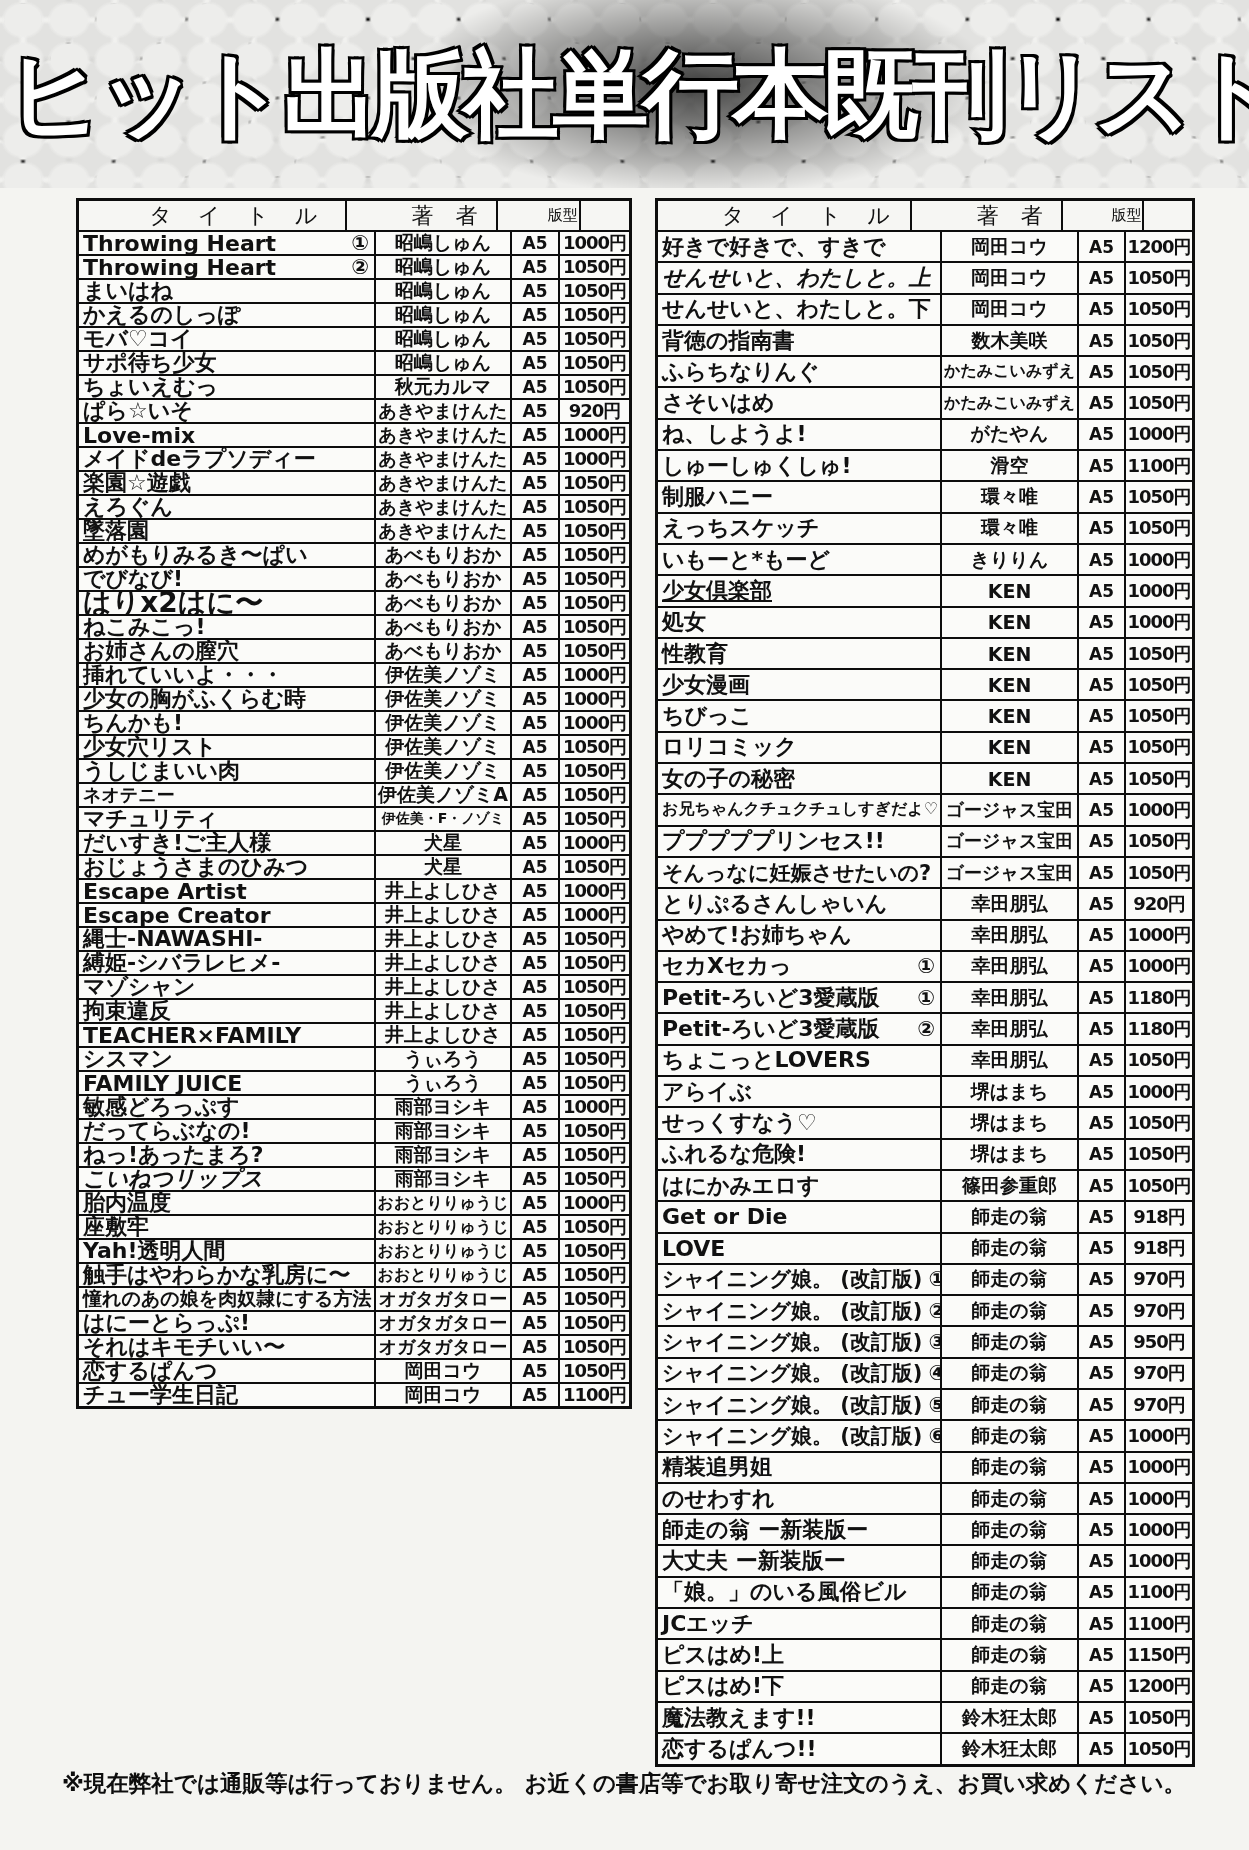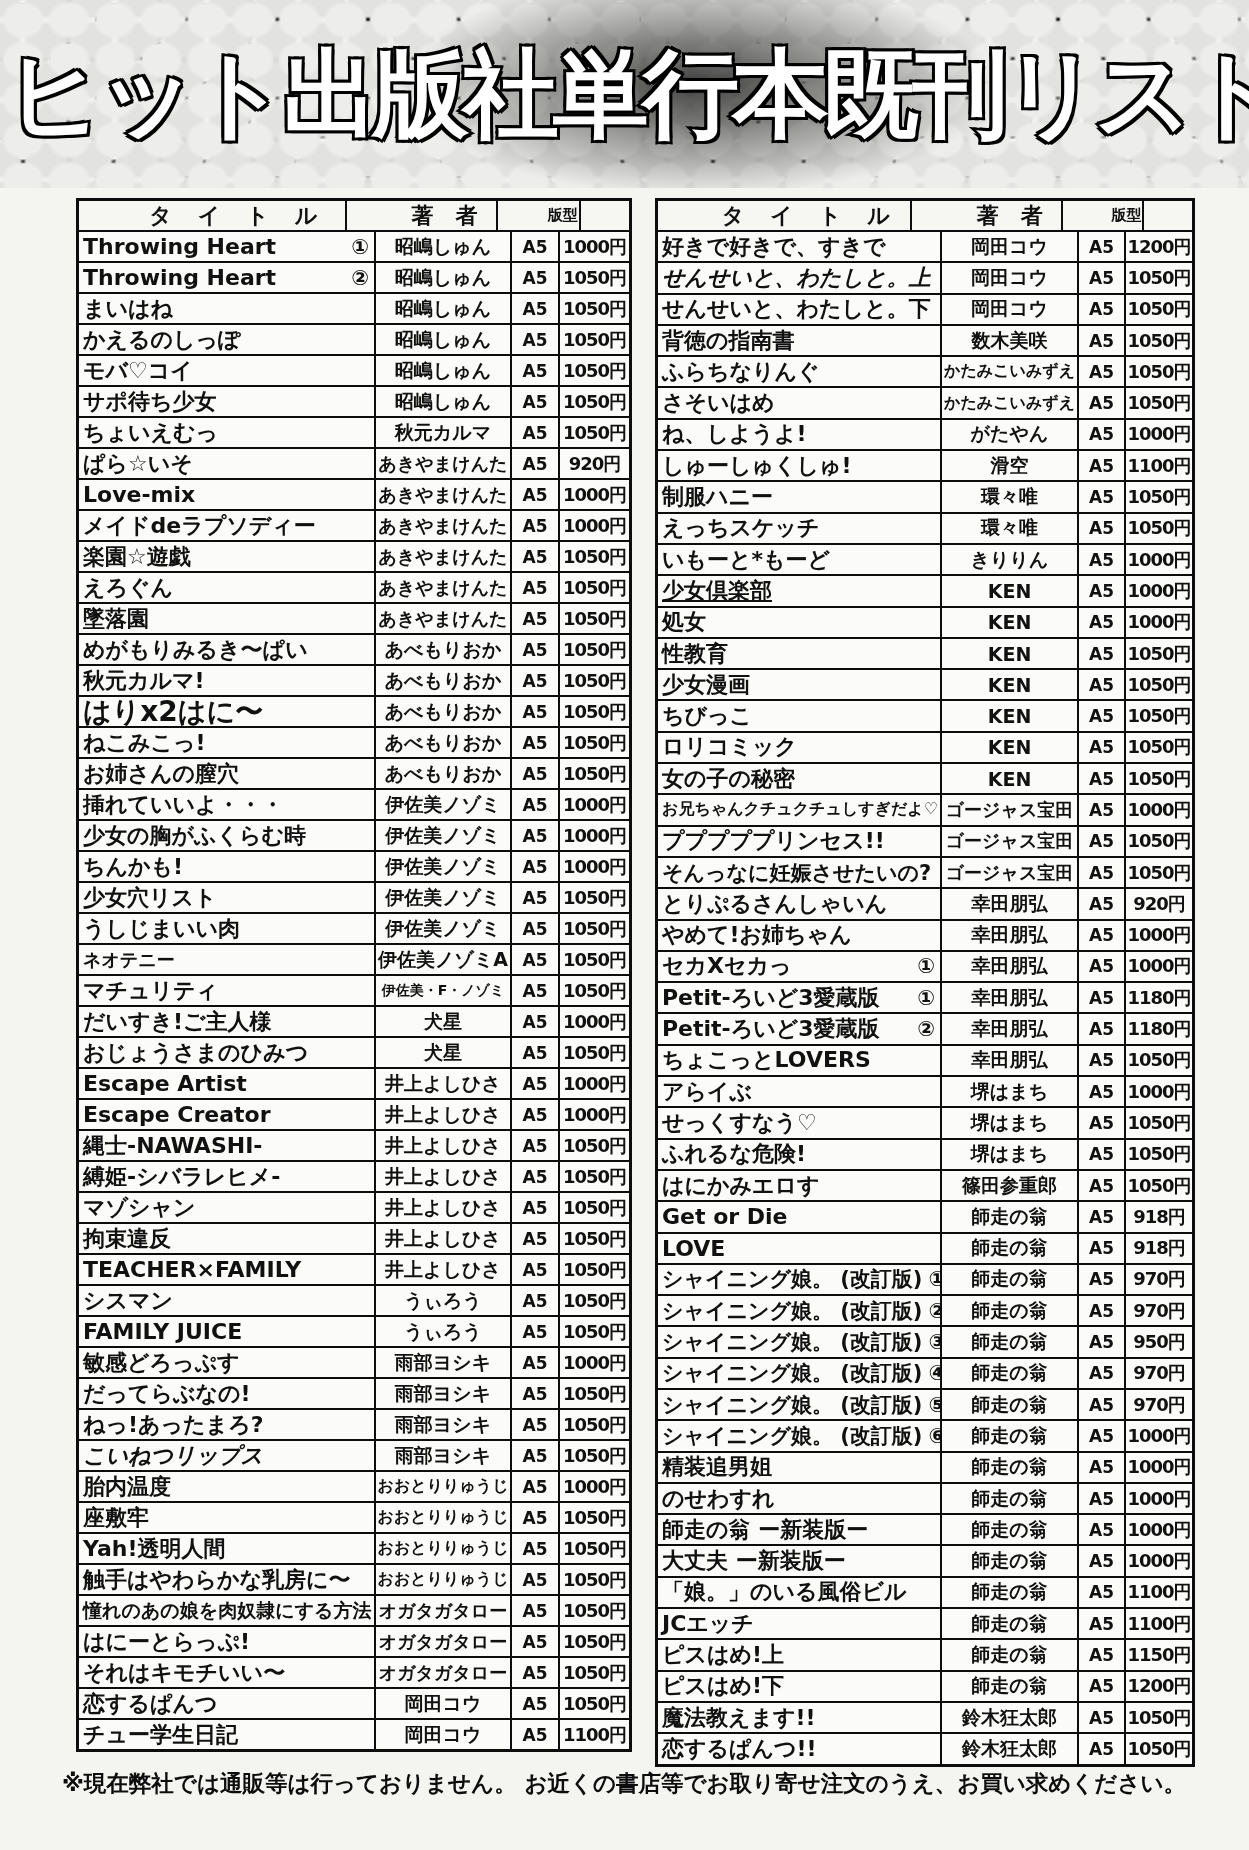--- a/index.html
+++ b/index.html
@@ -42,21 +42,21 @@
     box-sizing:border-box;
   }
   #left-table{left:76px;width:556px;}
   #right-table{left:655px;width:540px;}
   .row{
     display:flex;box-sizing:border-box;
     border-top:2px solid #0d0d0d;
     align-items:stretch;
   }
   .row:first-child{border-top:none;}
-  #left-table .row{height:31px;}
+  #left-table .row{height:24px;}
   #right-table .row{height:31.3px;}
   #left-table .row.head, #right-table .row.head{height:29px;background:#f6f6f3;}
   .cell{
     box-sizing:border-box;
     border-right:2px solid #0d0d0d;
     display:flex;align-items:center;
     overflow:hidden;white-space:nowrap;
     font-weight:700;
   }
   .cell:last-child{border-right:none;}
@@ -66,21 +66,21 @@
   .c-format{justify-content:center;font-size:17px;}
   .c-price{justify-content:center;font-size:18px;letter-spacing:-1px;}
   #left-table .c-title{width:297px;}
   #left-table .c-author{width:136px;}
   #left-table .c-format{width:48px;}
   #left-table .c-price{flex:1;}
   #right-table .c-title{width:284px;}
   #right-table .c-author{width:137px;}
   #right-table .c-format{width:47px;}
   #right-table .c-price{flex:1;}
-  .head .cell{font-size:22px;font-weight:700;margin-left:48px;}
+  .head .cell{font-size:22px;font-weight:400;margin-left:48px;}
   .head .c-title{justify-content:center;letter-spacing:26px;padding-left:26px;}
   .head .c-author{letter-spacing:22px;padding-left:22px;}
   .head .c-format{font-size:15px;letter-spacing:0;}
   .head .c-price{font-size:21px;letter-spacing:1px;}
   
   .footer-note{
     position:absolute;left:62px;top:1768px;width:1130px;
     font-size:22.5px;font-weight:800;letter-spacing:0px;
     color:#0d0d0d;white-space:nowrap;
   }
@@ -208,21 +208,21 @@
     <div class="row">
       <div class="cell c-title">
         <span style="font-size: 22px;">めがもりみるき〜ぱい</span>
       </div>
       <div class="cell c-author" style="font-size: 19px;">あべもりおか</div>
       <div class="cell c-format">A5</div>
       <div class="cell c-price">1050円</div>
     </div>
     <div class="row">
       <div class="cell c-title">
-        <span style="font-size: 22px;">秋元カルマ!</span>
+        <span style="font-size: 22px;">でびなび!</span>
       </div>
       <div class="cell c-author" style="font-size: 19px;">あべもりおか</div>
       <div class="cell c-format">A5</div>
       <div class="cell c-price">1050円</div>
     </div>
     <div class="row">
       <div class="cell c-title">
         <span style="font-size: 28px;">はりx2はに〜</span>
       </div>
       <div class="cell c-author" style="font-size: 19px;">あべもりおか</div>

